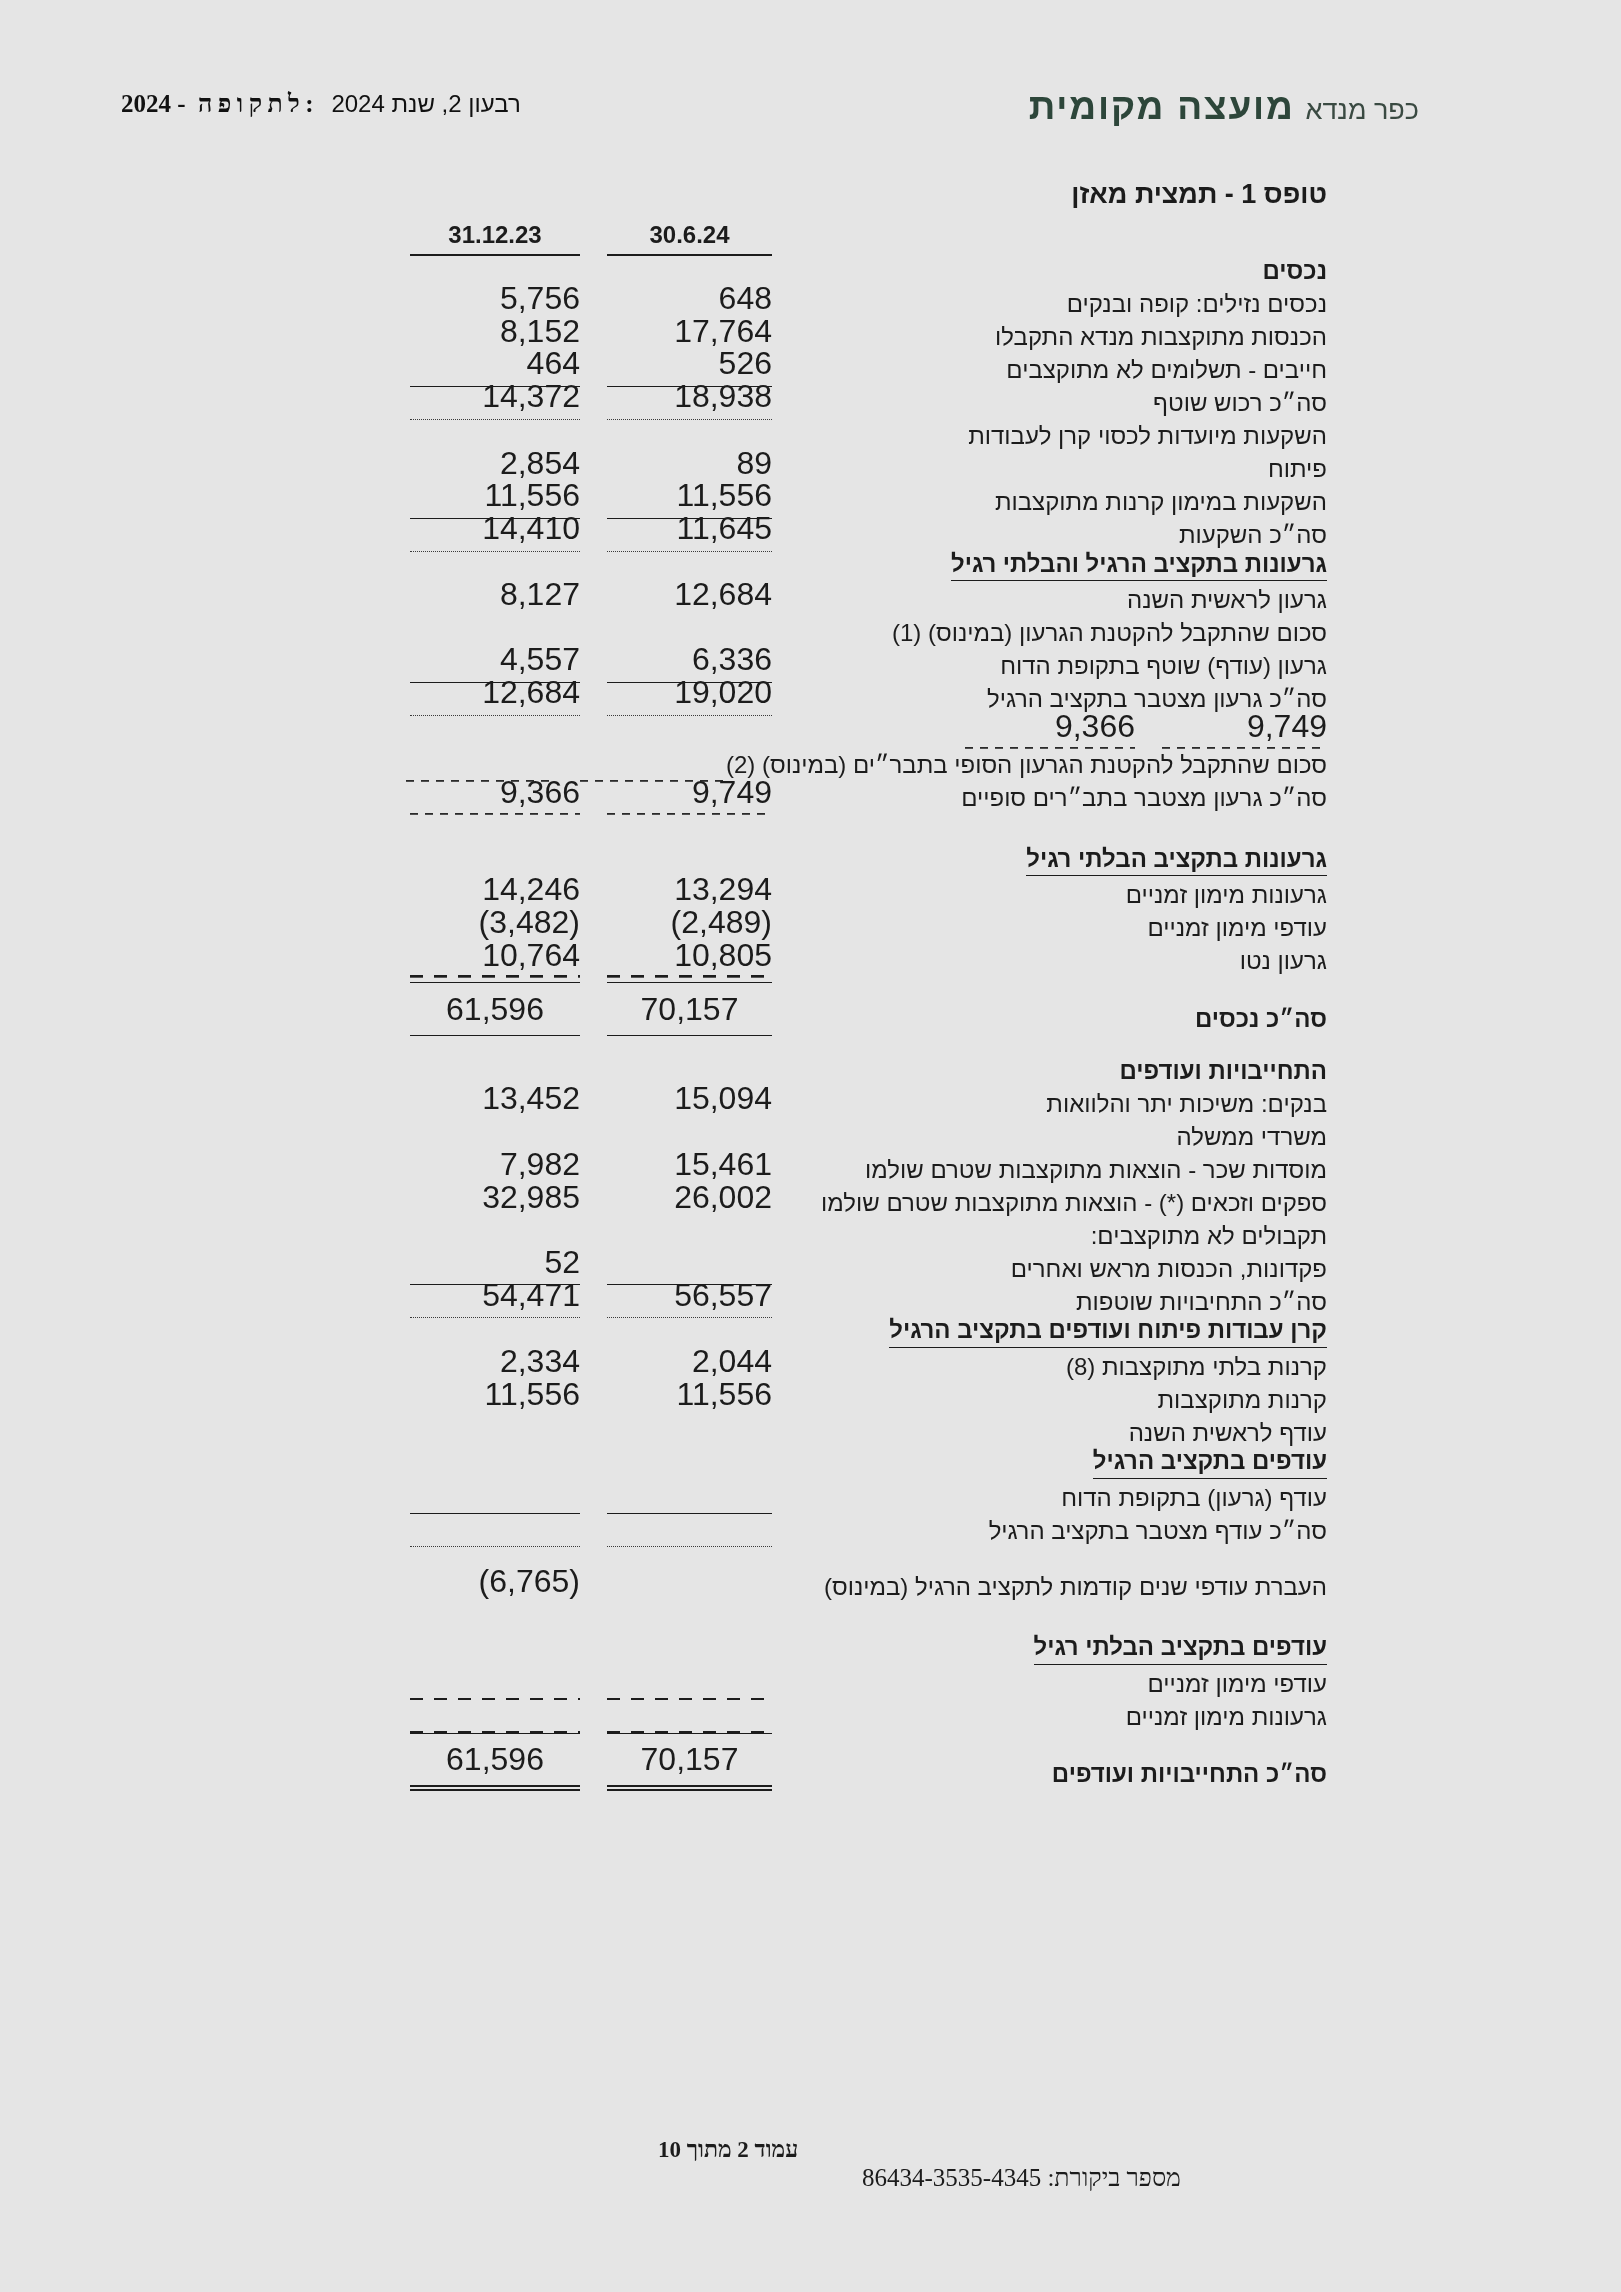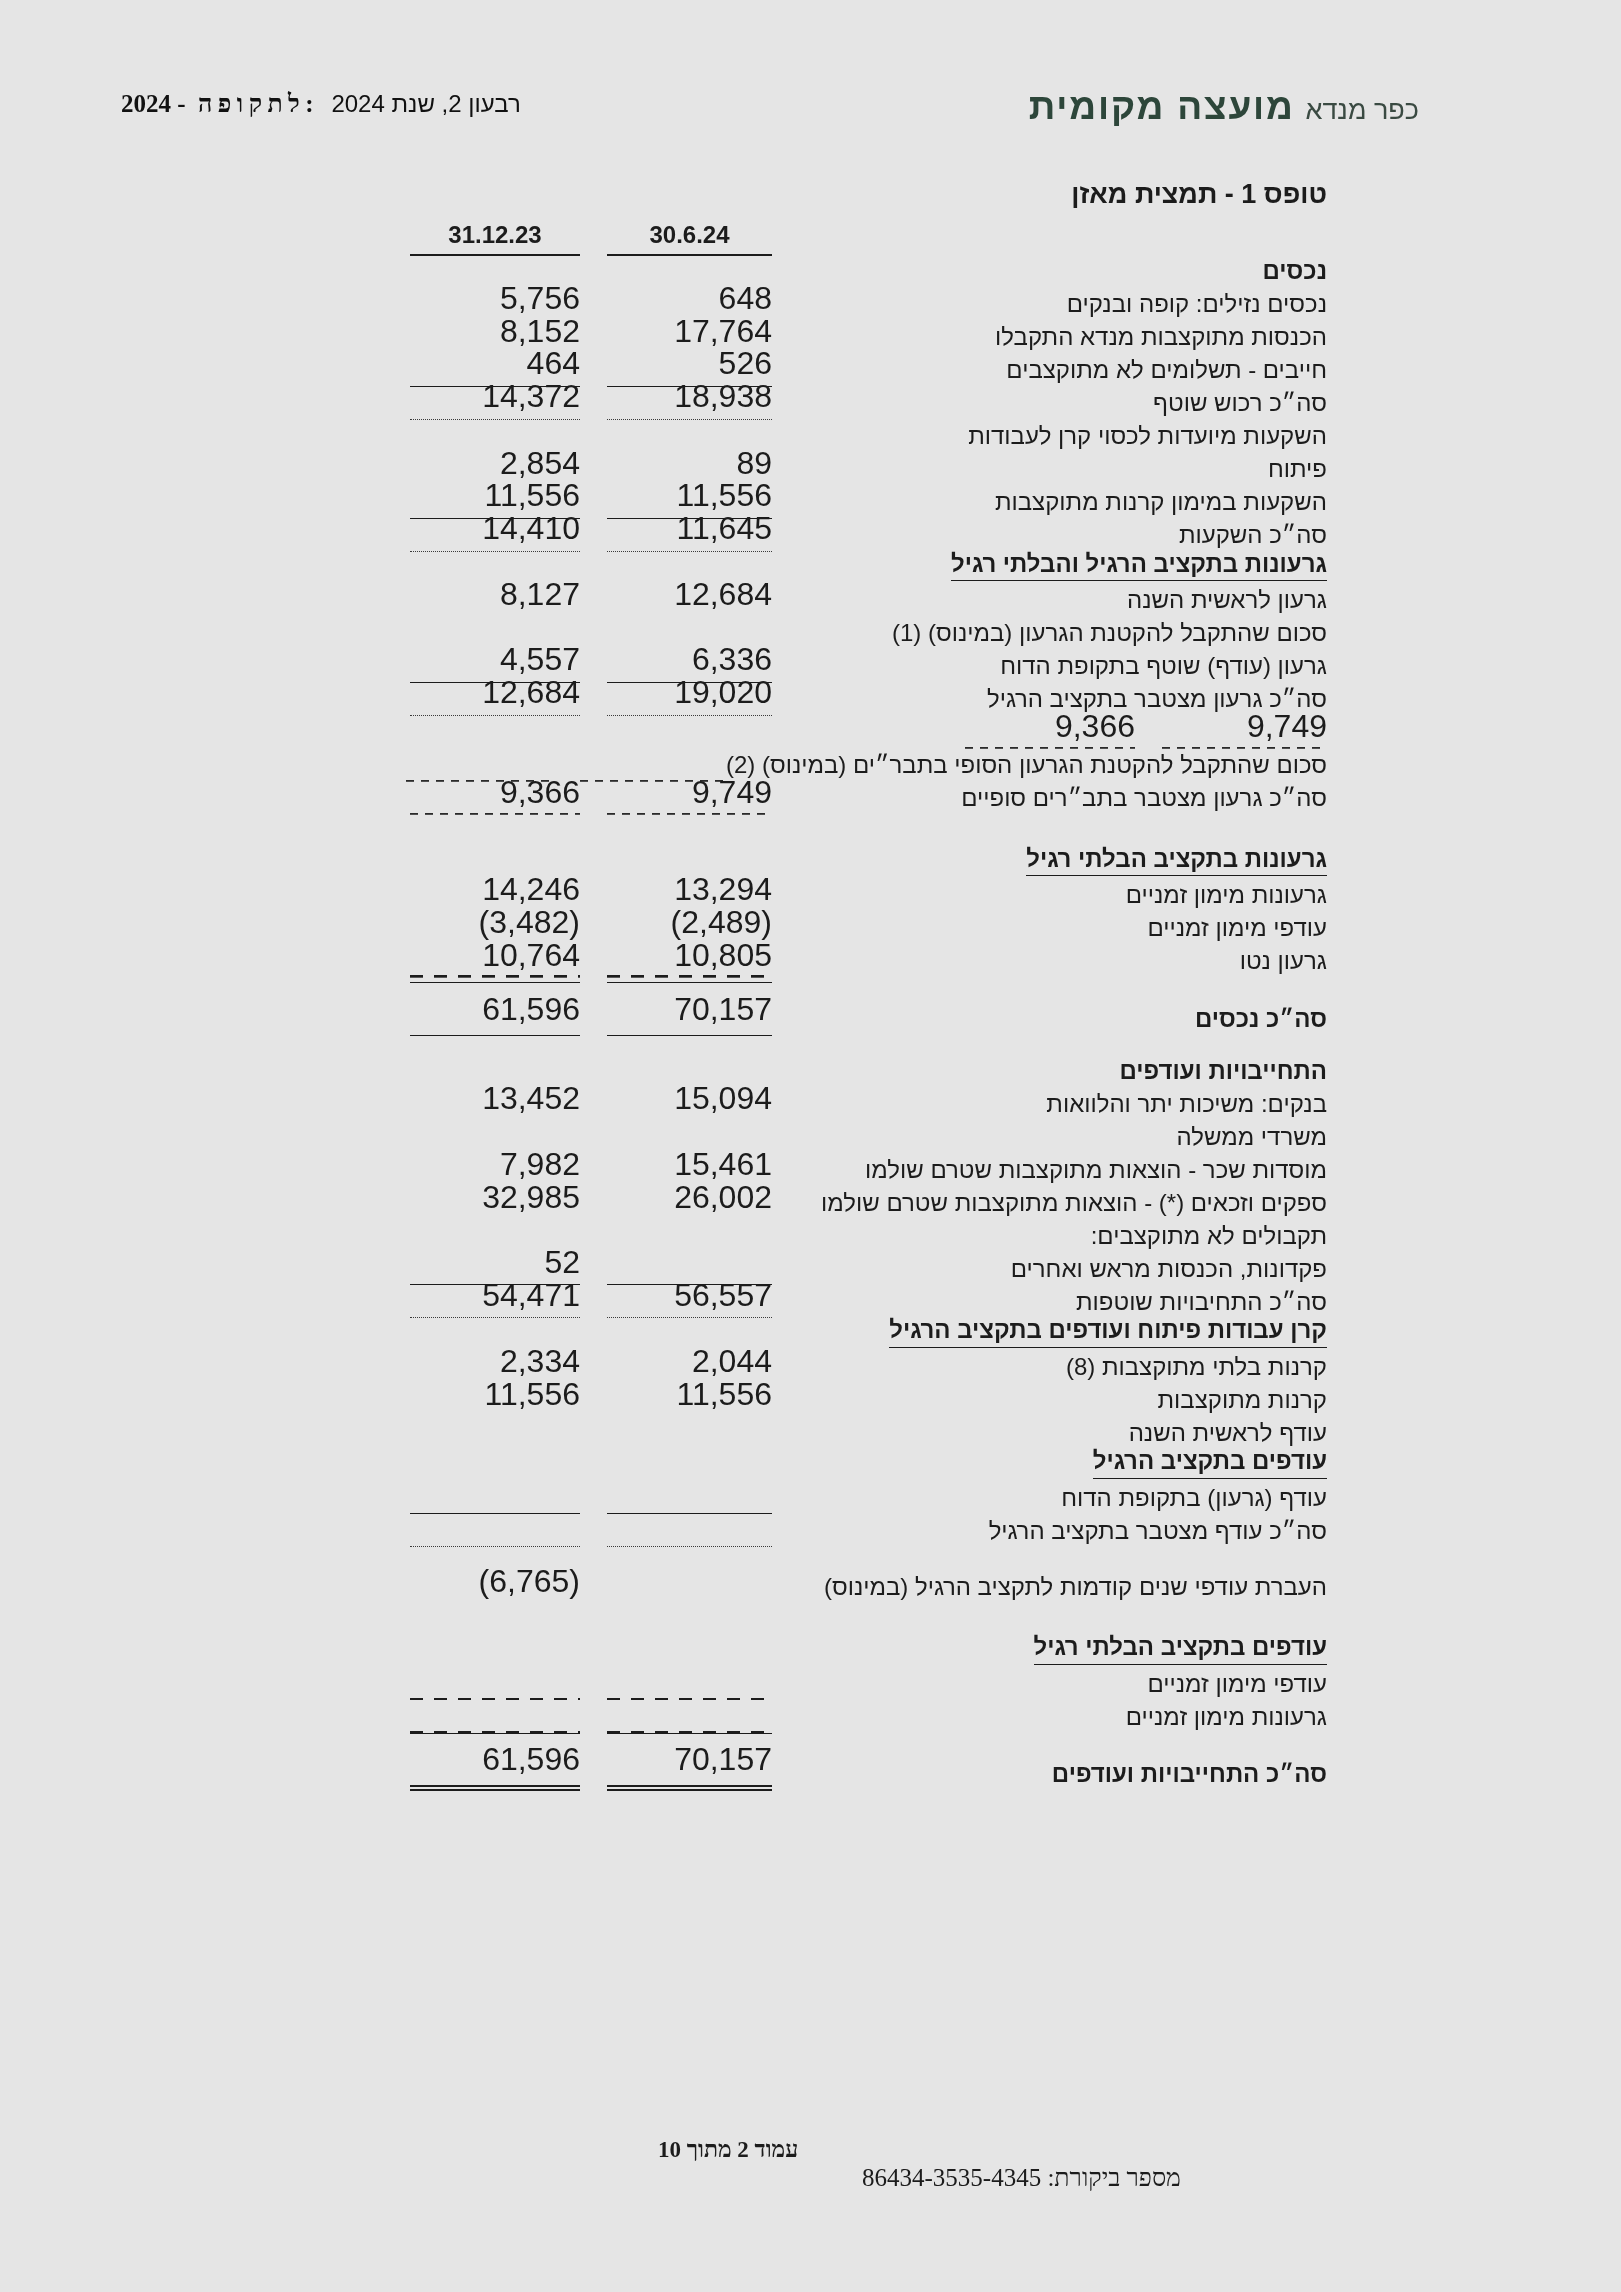--- a/index.html
+++ b/index.html
@@ -41,21 +41,21 @@
   .lbl.bu{font-weight:bold; border-bottom:1.8px solid #1c1c1c; flex:0 0 auto; margin-right:0;}
   .cell{width:165px; text-align:right; font-size:32px; direction:ltr;
         padding-bottom:3.6px; min-height:0.9px;}
   .cell.c1{width:170px;} .gap2{width:27px;}
   .u-solid{border-bottom:1.8px solid #1c1c1c;}
   .u-dot{border-bottom:1.8px dotted #3a3a3a;}
   .u-dash{background-image:repeating-linear-gradient(90deg,#2a2a2a 0 8px,transparent 8px 15px);
           background-size:100% 1.8px; background-position:0 100%; background-repeat:no-repeat;}
   .u-dashbig{background-image:repeating-linear-gradient(90deg,#1c1c1c 0 13.4px,transparent 13.4px 24px);
           background-size:100% 2.7px; background-position:0 100%; background-repeat:no-repeat;}
-  .t-top{border-top:1.8px solid #1c1c1c;}
+  .t-top{border-top:1.8px solid #1c1c1c;text-align:center;}
   .t-bot{border-bottom:1.8px solid #1c1c1c;}
   .t-bot2{border-bottom:6.3px double #1c1c1c;}
   .grandrow .cell{padding-top:7.2px; padding-bottom:7.2px;}
   
   .footer-page{
     position:absolute; top:2137px; left:658px;
     font-family:"Liberation Serif", serif; font-size:23px; font-weight:bold; direction:rtl;
   }
   .footer-audit{
     position:absolute; top:2164px; left:862px;

